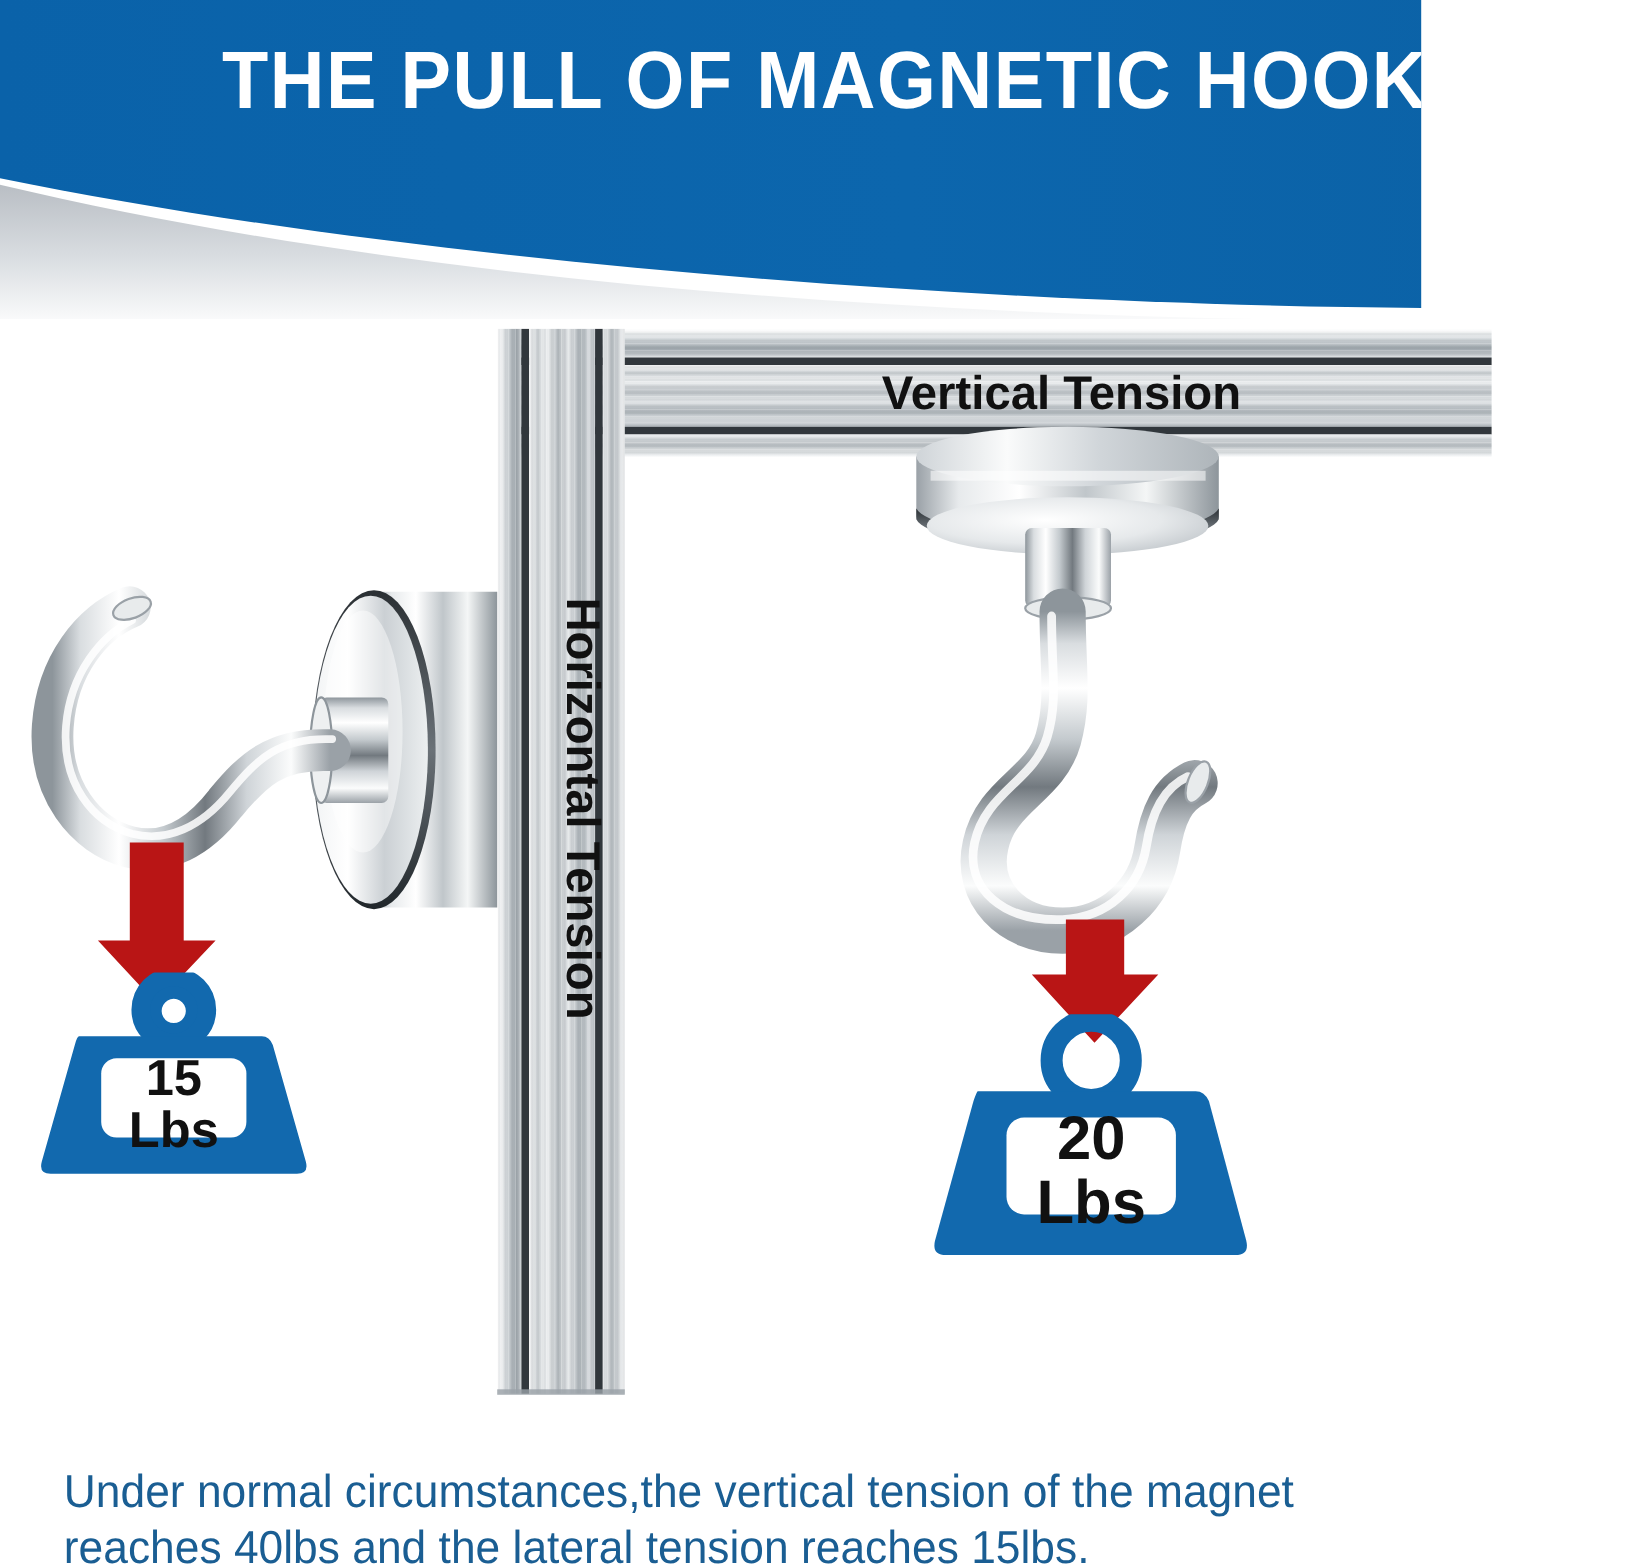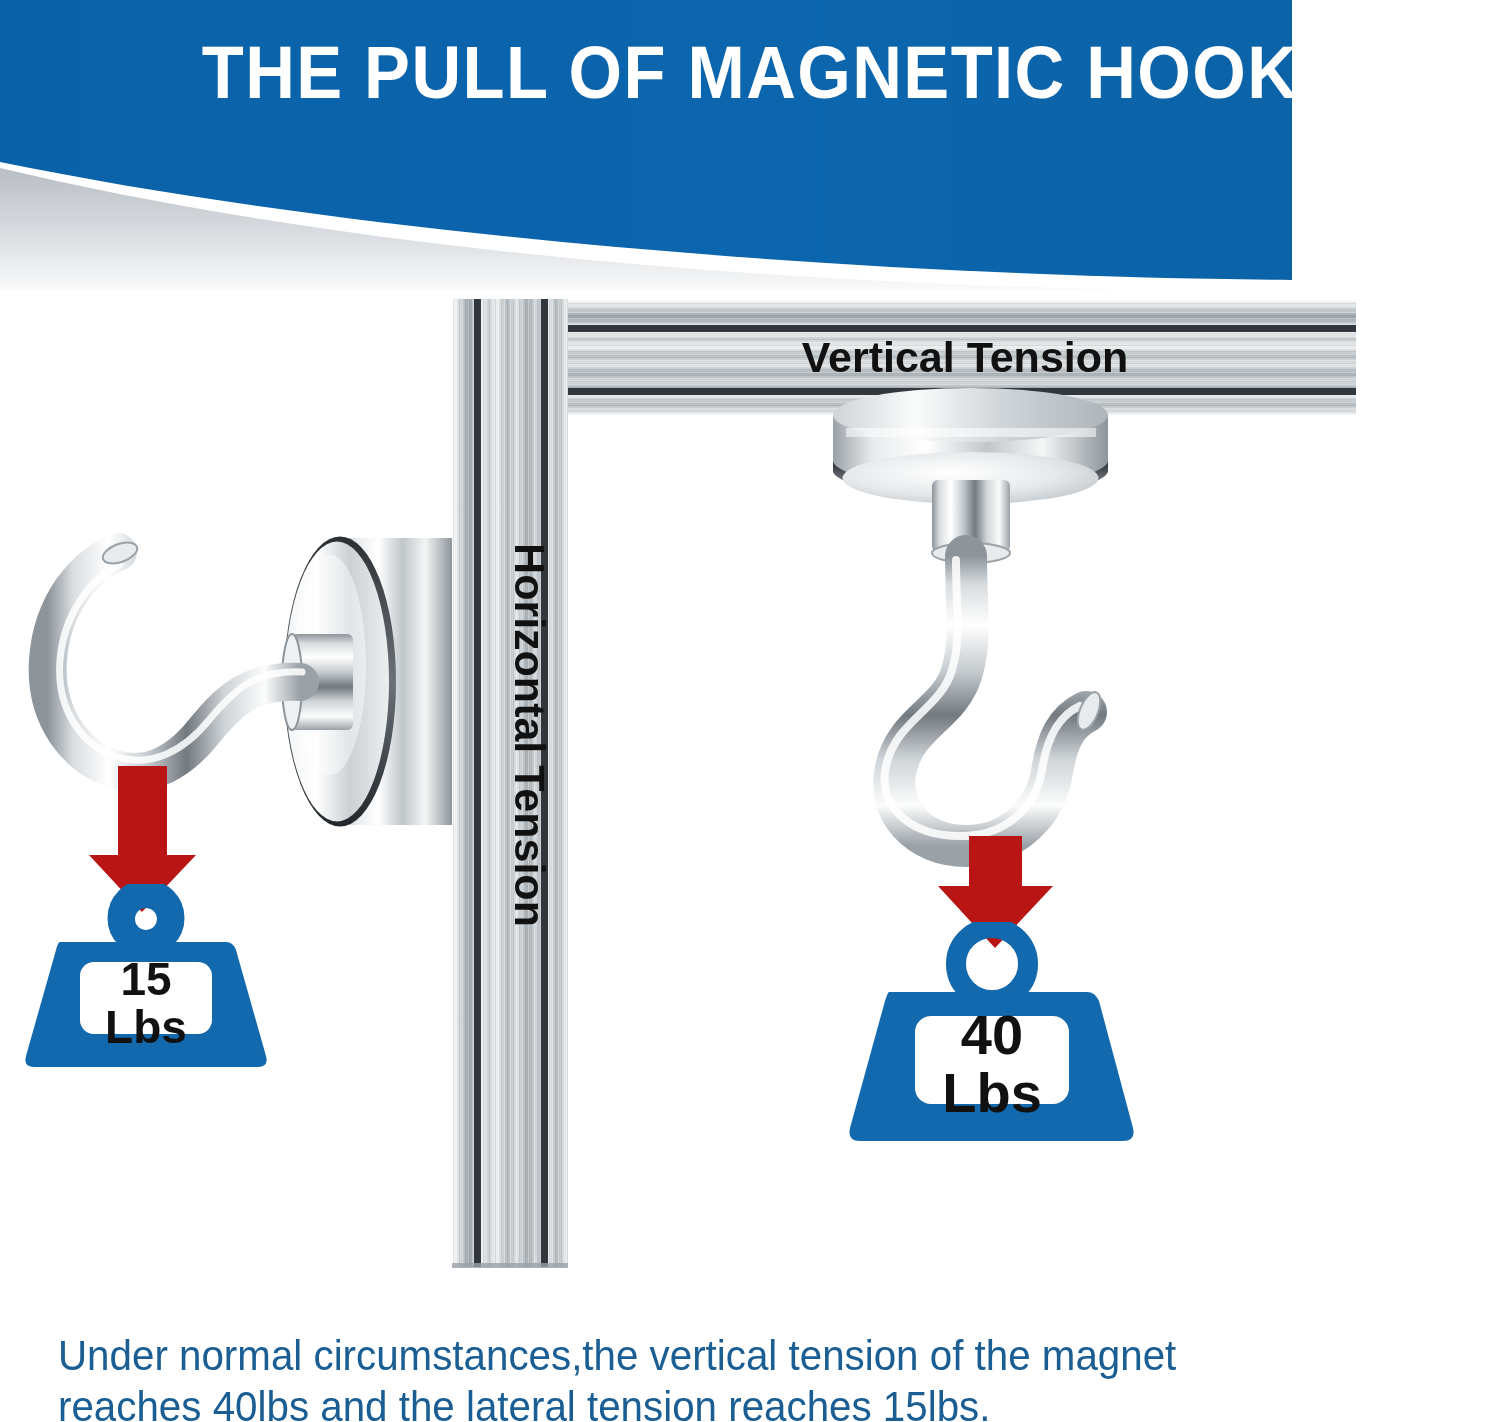--- a/index.html
+++ b/index.html
@@ -70,21 +70,21 @@
   .weight-badge .wt-text {
     position: absolute;
     left: 0; right: 0;
     text-align: center;
     color: #111111;
     font-family: "Liberation Sans", sans-serif;
     font-weight: bold;
     line-height: 1.0;
     white-space: nowrap;
   }
-  #weight-15 { left: 20px; top: 884px; width: 252px; height: 190px; }
+  #weight-15 { left: 32px; top: 884px; width: 252px; height: 190px; }
   #weight-15 .wt-num  { top: 72px;  font-size: 46px; }
   #weight-15 .wt-unit { top: 120px; font-size: 46px; }
   #weight-40 { left: 845px; top: 922px; width: 294px; height: 228px; }
   #weight-40 .wt-num  { top: 85px;  font-size: 56px; }
   #weight-40 .wt-unit { top: 143px; font-size: 56px; }
 </style>
 </head>
 <body>
 
 <div id="header-banner">
@@ -364,20 +364,20 @@
   <div class="wt-text wt-unit">Lbs</div>
 </div>
 
 <div class="weight-badge" id="weight-40">
   <svg width="294" height="228" viewBox="0 0 294 228">
     <circle cx="147" cy="42" r="36" fill="none" stroke="#1269ae" stroke-width="20"></circle>
     <path d="M44,70 Q44,70 51,70 L242,70 Q250,70 254,79 L288,206 Q291,219 278,219
              L15,219 Q2,219 5,206 L40,79 Q43,70 44,70 Z" fill="#1269ae"></path>
     <rect x="70" y="94" width="154" height="88" rx="16" fill="#ffffff"></rect>
   </svg>
-  <div class="wt-text wt-num">40</div>
+  <div class="wt-text wt-num">20</div>
   <div class="wt-text wt-unit">Lbs</div>
 </div>
 
 <div id="caption">
   <span class="cap-line">Under normal circumstances,the vertical tension of the magnet</span>
   <span class="cap-line">reaches 40lbs and the lateral tension reaches 15lbs.</span>
 </div>
 
 </body></html>

